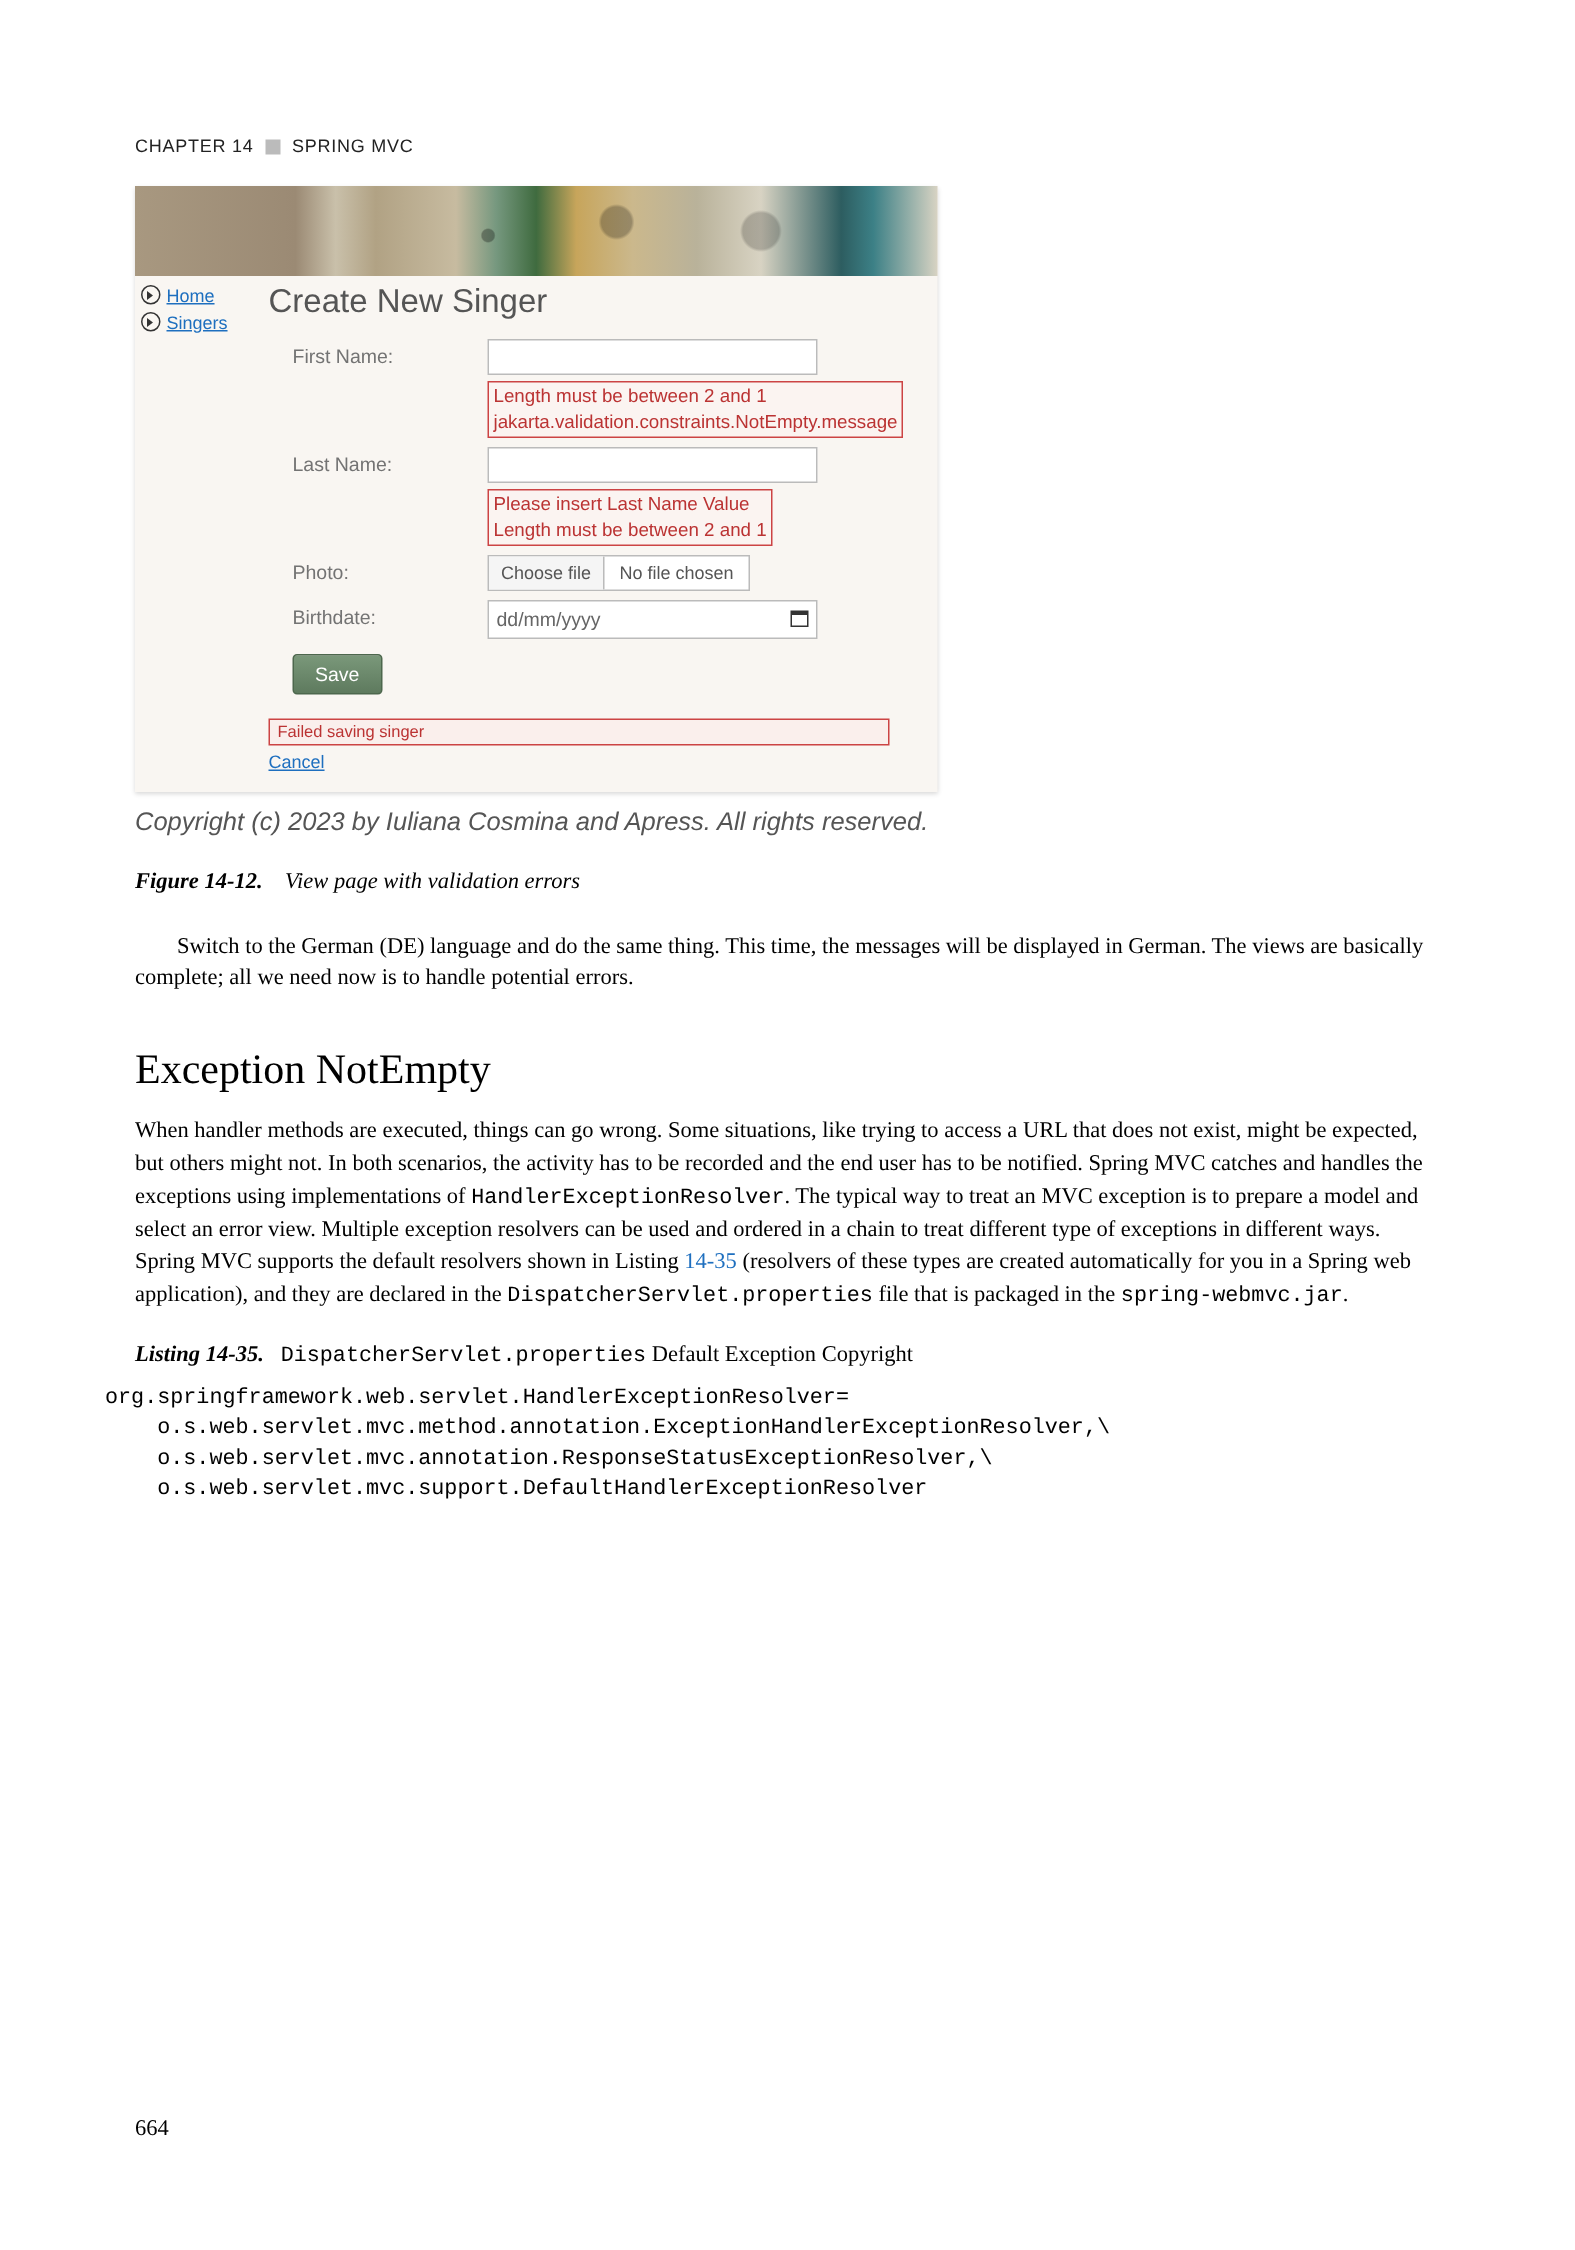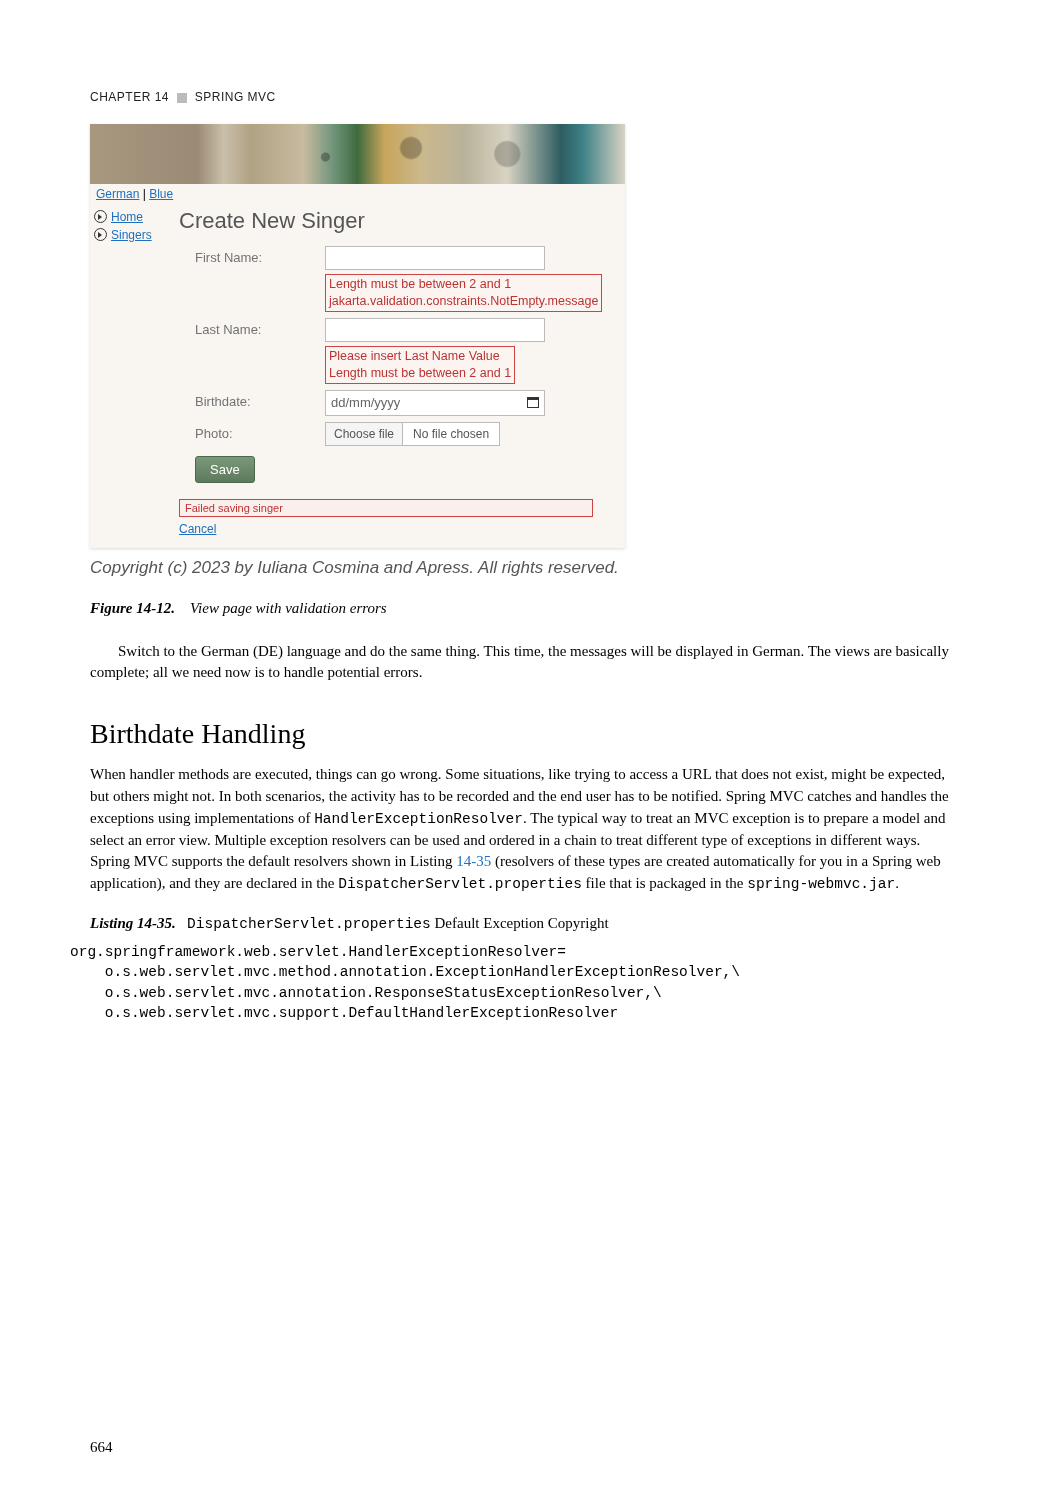--- a/index.html
+++ b/index.html
@@ -223,41 +223,36 @@
   .listing-caption .listing-label { font-weight: bold; font-style: italic; }
   .code-block {
     font-family: 'Courier New', monospace;
     font-size: 14.5px;
     line-height: 1.4;
     white-space: pre;
     margin-left: -20px;
   }
   .page-number {
     position: absolute;
-    bottom: 44px;
+    bottom: 72px;
     left: 90px;
     font-size: 15px;
   }
 </style>
 </head>
 <body>
 
 <div class="chapter-header">
   <span>CHAPTER 14</span>
   <span class="box"></span>
   <span>SPRING MVC</span>
 </div>
 
 <div class="screenshot-box">
   <div class="banner"></div>
-  <div class="lang-links">
-    <a href="#">German</a>
-    <span> | </span>
-    <a href="#">Blue</a>
-  </div>
   <div class="app-body">
     <div class="sidebar">
       <div class="sidebar-item">
         <span class="arrow-icon"></span>
         <a href="#">Home</a>
       </div>
       <div class="sidebar-item">
         <span class="arrow-icon"></span>
         <a href="#">Singers</a>
       </div>
@@ -281,57 +276,57 @@
         <div class="form-field">
           <div class="text-input"></div>
           <div class="error-box">
             <span>Please insert Last Name Value</span><br>
             <span>Length must be between 2 and 1</span>
           </div>
         </div>
       </div>
 
       <div class="form-row">
+        <div class="form-label">Photo:</div>
+        <div class="form-field">
+          <div class="file-input">
+            <span class="file-btn">Choose file</span>
+            <span class="file-txt">No file chosen</span>
+          </div>
+        </div>
+      </div>
+
+      <div class="form-row">
         <div class="form-label">Birthdate:</div>
         <div class="form-field">
           <div class="date-input">
             <span>dd/mm/yyyy</span>
             <span class="cal-icon"></span>
           </div>
         </div>
       </div>
 
-      <div class="form-row">
-        <div class="form-label">Photo:</div>
-        <div class="form-field">
-          <div class="file-input">
-            <span class="file-btn">Choose file</span>
-            <span class="file-txt">No file chosen</span>
-          </div>
-        </div>
-      </div>
-
       <div class="save-btn">Save</div>
 
       <div class="fail-row">Failed saving singer</div>
       <a href="#" class="cancel-link">Cancel</a>
     </div>
   </div>
 </div>
 <div class="copyright">Copyright (c) 2023 by Iuliana Cosmina and Apress. All rights reserved.</div>
 
 <div class="figure-caption">
   <span class="fig-label">Figure 14-12.</span>
   <span>&nbsp;&nbsp;</span>
   <span class="fig-title">View page with validation errors</span>
 </div>
 
 <p class="body-para">Switch to the German (DE) language and do the same thing. This time, the messages will be displayed in German. The views are basically complete; all we need now is to handle potential errors.</p>
 
-<h2 class="section-heading">Birthdate Handling</h2>
+<h2 class="section-heading">Exception NotEmpty</h2>
 
 <p class="section-para">
   <span>When handler methods are executed, things can go wrong. Some situations, like trying to access a URL that does not exist, might be expected, but others might not. In both scenarios, the activity has to be recorded and the end user has to be notified. Spring MVC catches and handles the exceptions using implementations of </span><span class="mono">HandlerExceptionResolver</span><span>. The typical way to treat an MVC exception is to prepare a model and select an error view. Multiple exception resolvers can be used and ordered in a chain to treat different type of exceptions in different ways. Spring MVC supports the default resolvers shown in Listing </span><span class="link-ref">14-35</span><span> (resolvers of these types are created automatically for you in a Spring web application), and they are declared in the </span><span class="mono">DispatcherServlet.properties</span><span> file that is packaged in the </span><span class="mono">spring-webmvc.jar</span><span>.</span>
 </p>
 
 <div class="listing-caption">
   <span class="listing-label">Listing 14-35.</span>
   <span>&nbsp;</span>
   <span class="mono">DispatcherServlet.properties</span><span> Default Exception Copyright</span>
 </div>

